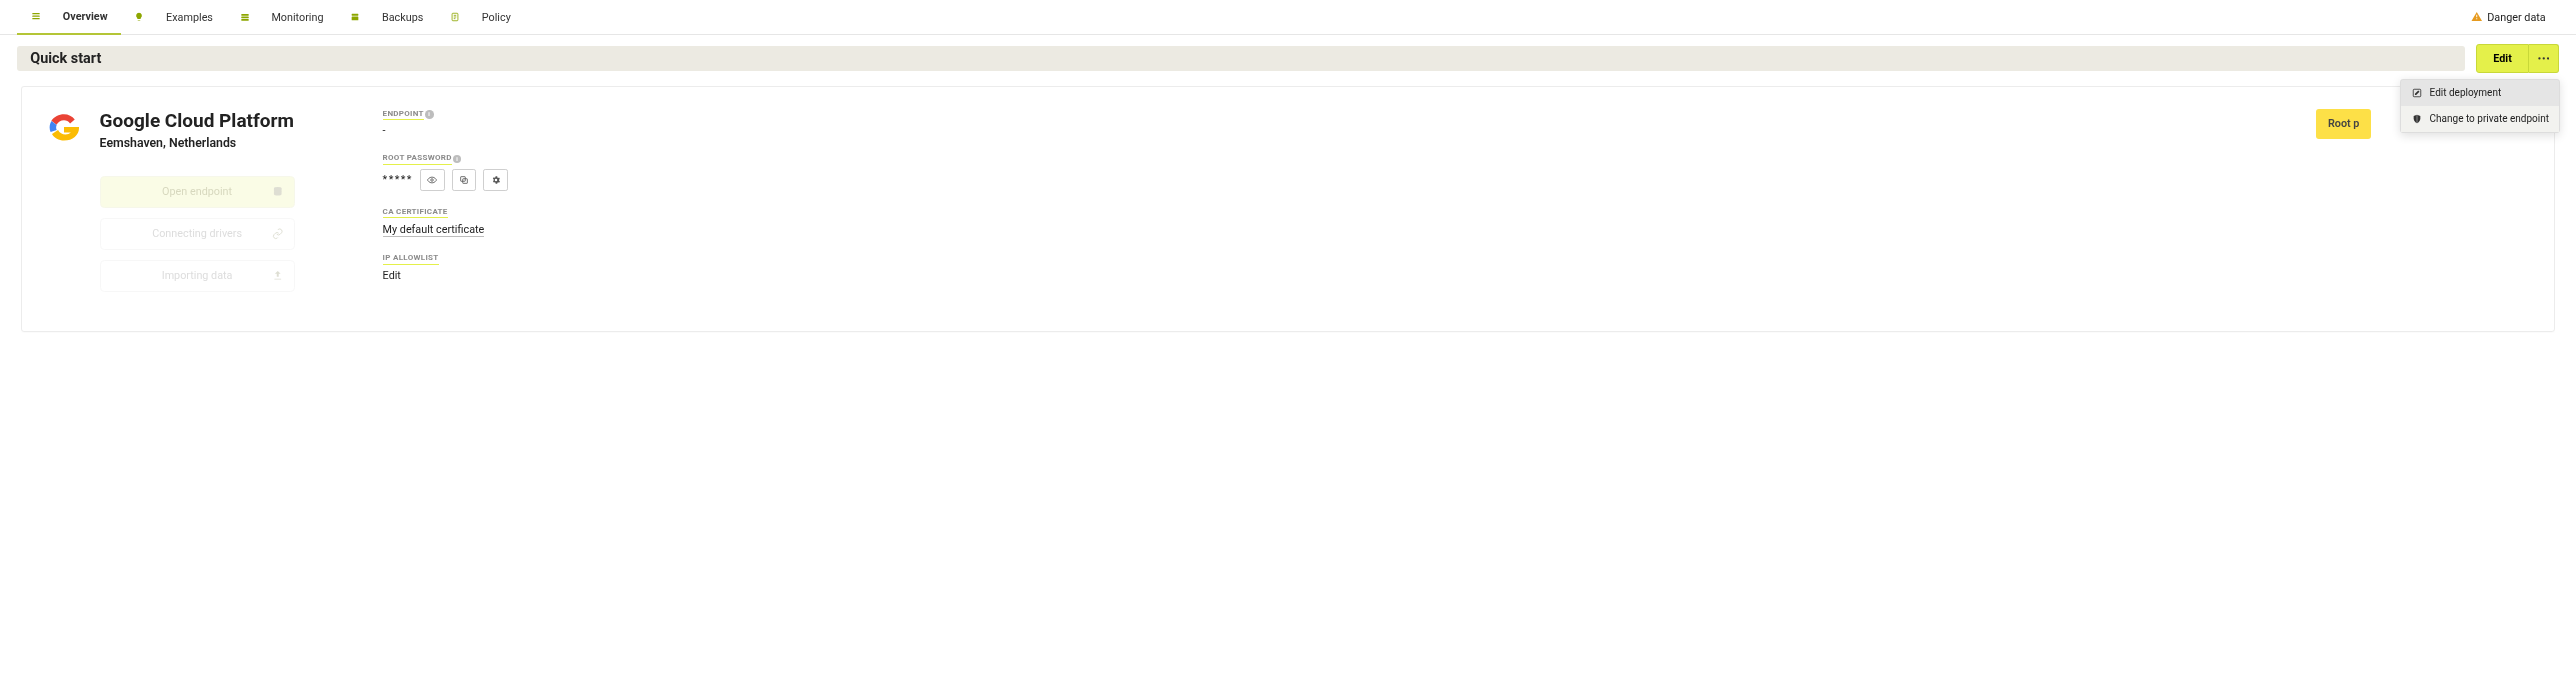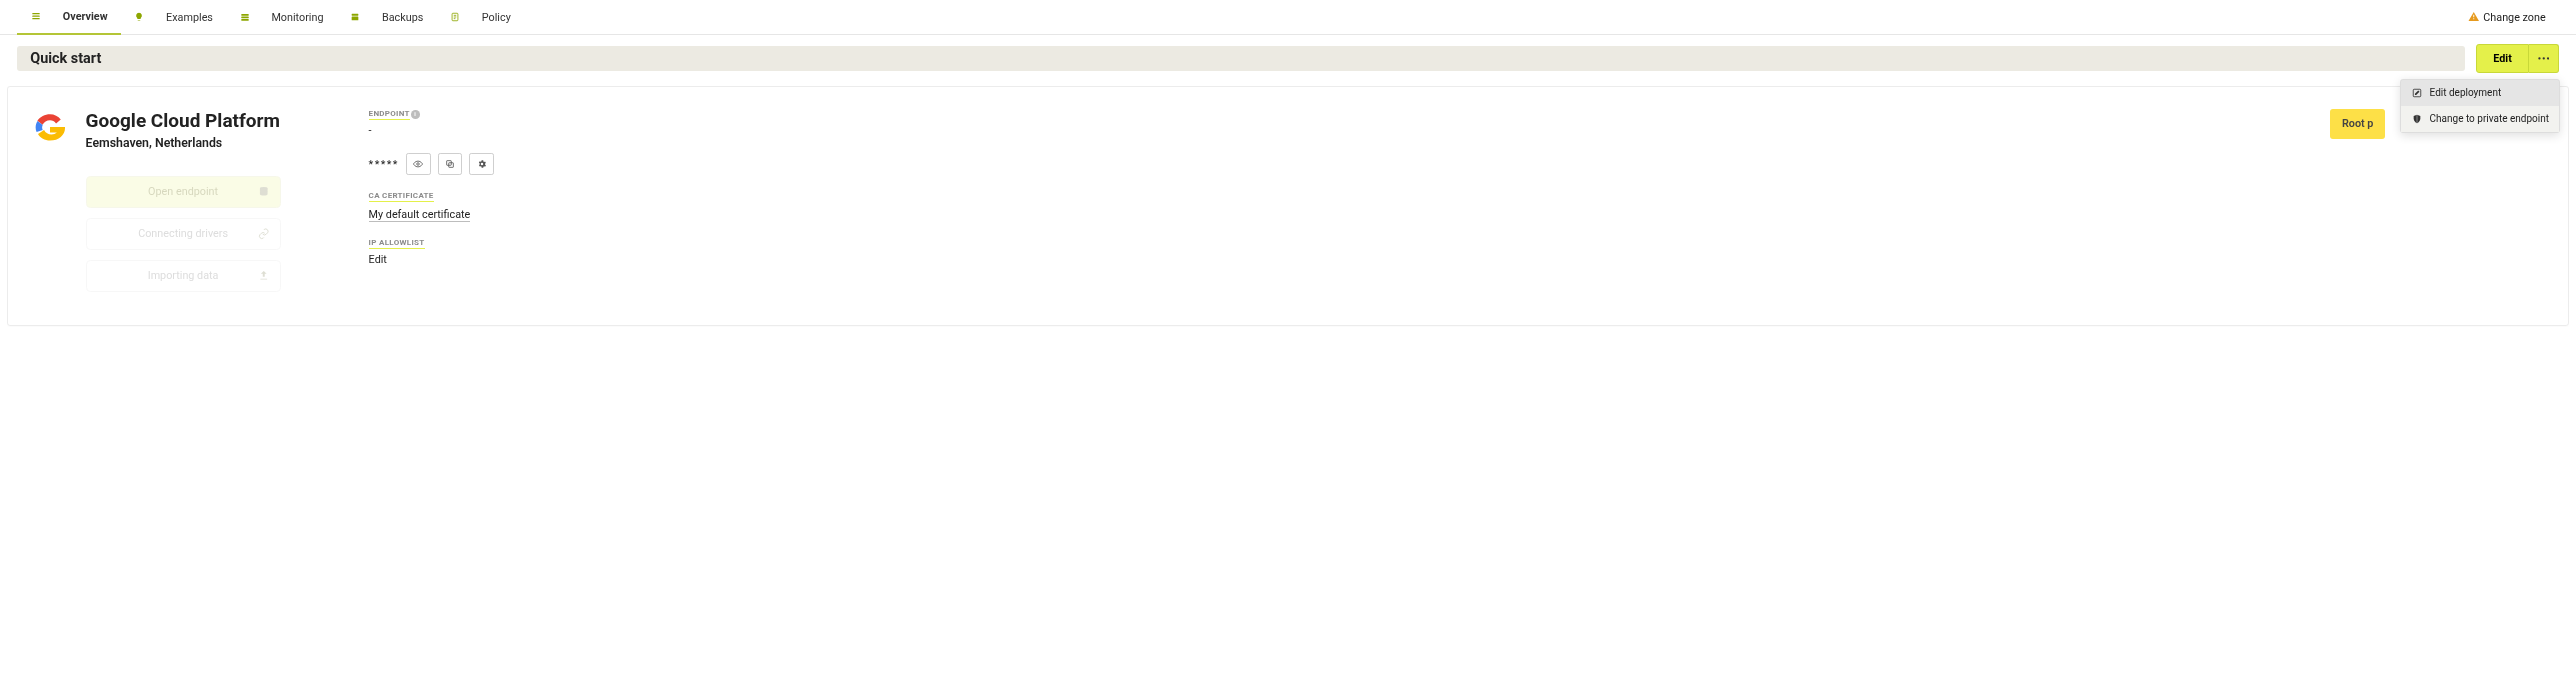--- a/index.html
+++ b/index.html
@@ -10,21 +10,21 @@
     .tabs-spacer{flex:1}
     .danger{display:flex;align-items:center;gap:4.3px;font-size:10.8px;color:#222}
     .ic{display:inline-flex;width:11.5px;height:11.5px;align-items:center;justify-content:center}
     .ic-overview{color:#8da600}
     .ic-warn{color:#e69a1f}
     .quickstart-bar{display:flex;align-items:center;margin:8.7px 17.3px 0;gap:11.5px}
     .quickstart-pill{flex:1;background:#eceae2;border-radius:2.9px;padding:4px 13px;font-size:14.4px;font-weight:700;color:#222}
     .edit-group{display:flex;gap:0}
     .btn-edit{background:#e4f04a;border:0.7px solid #c8d838;border-radius:2.9px 0 0 2.9px;padding:7.2px 16px;font-weight:700;font-size:10.8px;cursor:pointer}
     .btn-more{background:#e4f04a;border:0.7px solid #c8d838;border-left:none;border-radius:0 2.9px 2.9px 0;padding:7.2px 8.7px;cursor:pointer;display:flex;align-items:center}
-    .card{margin:13px 7px;border:0.7px solid #ececec;border-radius:2.9px;padding:21.6px 21.6px 33px;box-shadow:0 0.7px 1.4px rgba(0,0,0,.02)}
+    .card{margin:13px 21px;border:0.7px solid #ececec;border-radius:2.9px;padding:21.6px 21.6px 33px;box-shadow:0 0.7px 1.4px rgba(0,0,0,.02)}
     .card-grid{display:grid;grid-template-columns:310px 1fr 216px;gap:29px}
     .provider-head{display:flex;gap:16px;align-items:flex-start}
     .gcp-logo{width:40px;height:auto}
     .provider-title{font-size:19px;font-weight:700}
     .provider-region{font-size:12.3px;font-weight:600;margin-top:4.3px}
     .action-list{margin-top:26px;display:flex;flex-direction:column;gap:10px;margin-left:56px}
     .action-btn{width:195px;height:32px;display:flex;align-items:center;justify-content:center;gap:7.2px;border-radius:4.3px;border:0.7px solid #eceed2;font-size:10.8px;cursor:pointer;opacity:.45;position:relative}
     .action-btn .right-ic{position:absolute;right:10px;color:#b7b89f}
     .action-primary{background:#f6f9c9;color:#a7aa71}
     .action-secondary{background:#fff;color:#b4b4b4;border-color:#eee}
@@ -95,21 +95,21 @@
     </span>
     <span>Policy</span>
   </button>
   <div class="tabs-spacer"></div>
   <button class="tab danger">
     <span class="ic ic-warn">
       <svg width="11.5" height="11.5" viewBox="0 0 24 24" fill="currentColor">
           <path d="M12 2L1 21h22L12 2zm1 15h-2v-2h2v2zm0-4h-2V8h2v5z"></path>
         </svg>
     </span>
-    <span>Change zone</span>
+    <span>Danger data</span>
   </button>
 </div>
 
 <div class="quickstart-bar">
   <div class="quickstart-pill">Quick start</div>
   <div class="edit-group">
     <button class="btn-edit">Edit</button>
     <button class="btn-more">
       <span class="ic">
         <svg width="11.5" height="2.9" viewBox="0 0 16 4" fill="#333">
@@ -173,20 +173,24 @@
 
     <div>
       <div class="section">
         <div class="sec-label">
             <span class="underline">ENDPOINT</span>
             <span class="info-dot">i</span>
           </div>
         <div class="sec-value">-</div>
       </div>
       <div class="section">
+        <div class="sec-label">
+            <span class="underline">ROOT PASSWORD</span>
+            <span class="info-dot">i</span>
+          </div>
         <div class="pw-row">
           <span class="pw-mask">*****</span>
           <button class="mini-btn">
             <span class="ic">
               <svg width="10" height="10" viewBox="0 0 24 24" fill="none" stroke="currentColor" stroke-width="2">
                   <path d="M1 12s4-7 11-7 11 7 11 7-4 7-11 7S1 12 1 12z"></path>
                   <circle cx="12" cy="12" r="3"></circle>
                 </svg>
             </span>
           </button>

